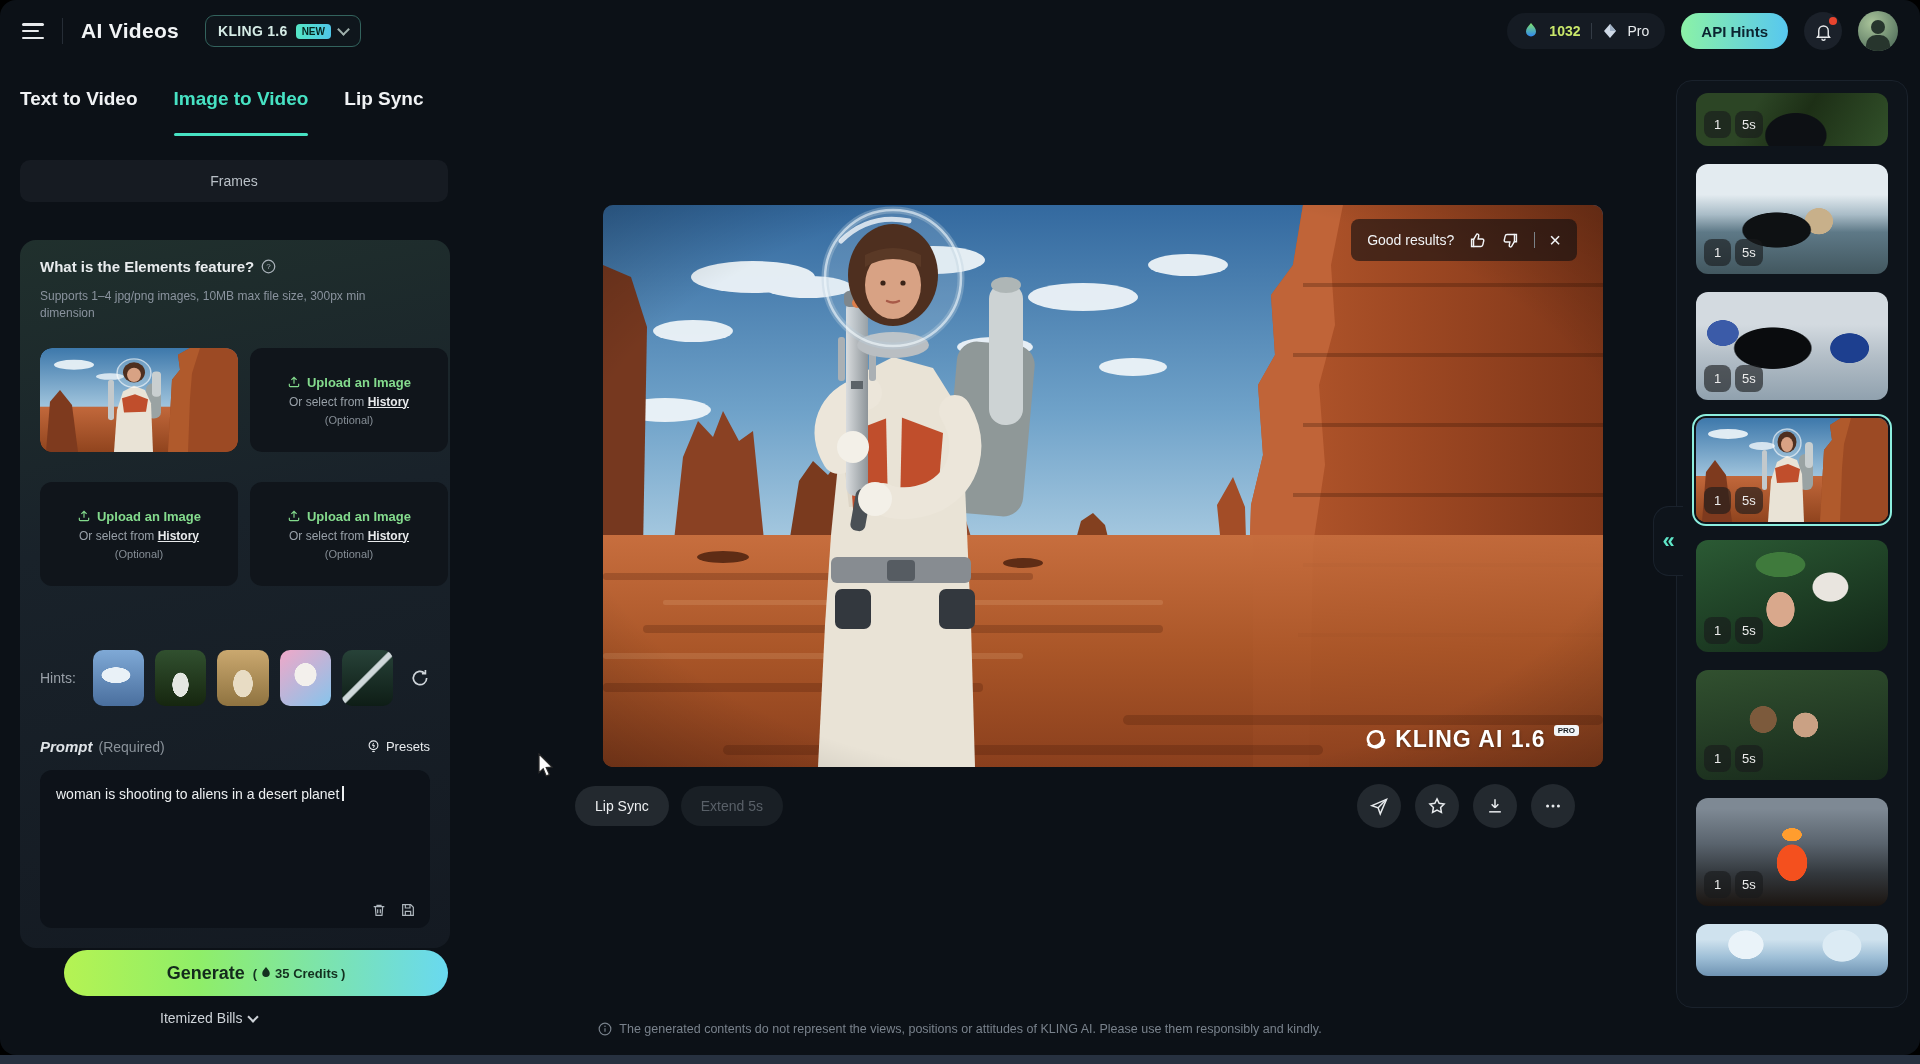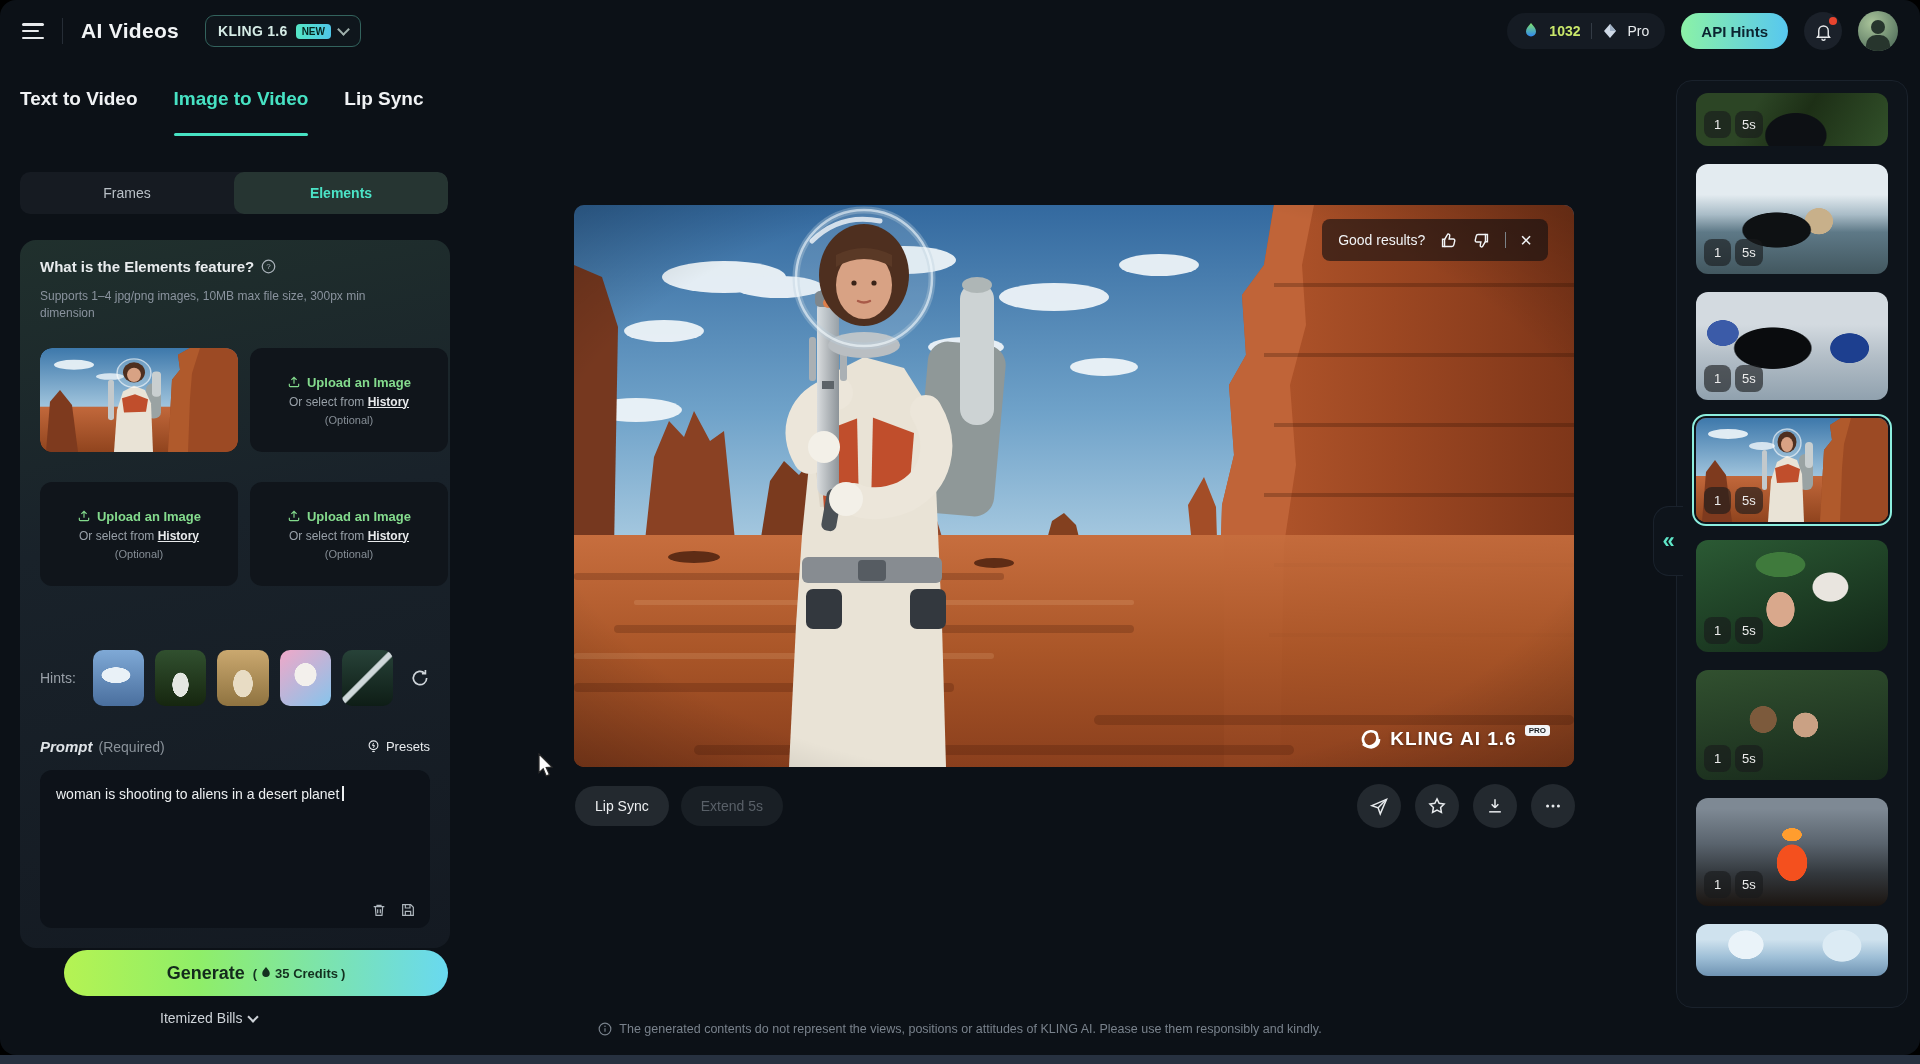--- a/index.html
+++ b/index.html
@@ -44,21 +44,21 @@
     transform:translateX(-50%); border-radius:10px 10px 0 0; background:#27352d; }
 
   
   .main-tabs { position:absolute; left:20px; top:88px; display:flex; gap:36px; }
   .main-tab { font-size:19px; font-weight:bold; color:#f0f2f4; cursor:pointer; position:relative; padding-bottom:14px; }
   .main-tab.active { color:#47e2c3;text-align:center; }
   .main-tab.active::after { content:""; position:absolute; left:0; right:0; bottom:-12px; height:3px;
     border-radius:2px; background:#47e2c3; }
 
   
-  .mode-toggle { position:absolute; left:20px; top:172px; width:428px; height:42px;
+  .mode-toggle { position:absolute; left:20px; top:160px; width:428px; height:42px;
     background:#161b22; border-radius:10px; display:flex; overflow:hidden; }
   .mode-seg { flex:1; display:flex; align-items:center; justify-content:center;
     font-size:14px; color:#b9c0c7; cursor:pointer; border-radius:10px; }
   .mode-seg.selected { background:#263532; color:#4be3c6; font-weight:bold; }
 
   .elements-card { position:absolute; left:20px; top:240px; width:430px; height:708px;
     border-radius:16px; background:linear-gradient(168deg,#20302d 0%,#19222a 40%,#141a22 100%); }
   .info-title-row { position:absolute; left:20px; top:18px; display:flex; align-items:center; gap:7px; }
   .info-title { color:#e9ecee; font-size:15px; font-weight:bold; }
   .info-sub { position:absolute; left:20px; top:48px; width:330px; color:#8a939e; font-size:12px; line-height:17px; }
@@ -103,31 +103,31 @@
     border-radius:23px; background:linear-gradient(90deg,#b5f353 0%,#8fee68 35%,#69d9f0 100%);
     display:flex; align-items:center; justify-content:center; gap:8px; }
   .gen-label { color:#132a1c; font-size:18px; font-weight:bold; }
   .gen-credits { display:flex; align-items:center; gap:3px; color:#13301f; font-size:13px; font-weight:bold; }
   .itemized { position:absolute; left:160px; top:1010px; display:flex; align-items:center; gap:7px;
     color:#ced3d8; font-size:14px; cursor:pointer; }
   .chev-sm { width:8px; height:8px; border-right:2px solid #ced3d8; border-bottom:2px solid #ced3d8;
     transform:rotate(45deg); margin-top:-3px; }
 
   
-  .video-frame { position:absolute; left:574px; top:205px; width:1000px; height:562px;
+  .video-frame { position:absolute; left:603px; top:205px; width:1000px; height:562px;
     border-radius:10px; overflow:hidden; background:#23140c; }
   .video-frame svg.scene { display:block; width:100%; height:100%; }
   .feedback-bar { position:absolute; right:26px; top:14px; height:42px; padding:0 16px;
     background:rgba(12,14,17,.6); border-radius:8px; display:flex; align-items:center; gap:14px; }
   .fb-q { color:#f2f4f6; font-size:14px; }
   .fb-div { width:1px; height:16px; background:#7b8288; }
   .fb-icon { cursor:pointer; display:flex; }
   .fb-close { color:#f2f4f6; font-size:20px; cursor:pointer; line-height:1; }
   .watermark { position:absolute; right:24px; bottom:16px; display:flex; align-items:flex-start; gap:8px; }
-  .wm-text { color:#fff; font-size:19px; font-weight:bold; letter-spacing:1px; line-height:24px;
+  .wm-text { color:#fff; font-size:23px; font-weight:bold; letter-spacing:1px; line-height:24px;
     text-shadow:0 1px 3px rgba(0,0,0,.4); }
   .wm-badge { background:#f2f4f6; color:#1a1d20; font-size:8px; font-weight:bold; border-radius:3px;
     padding:1px 4px; margin-top:-2px; }
 
   .actions-row { position:absolute; left:575px; top:784px; width:1000px; display:flex; align-items:center; gap:12px; }
   .pill-btn { height:40px; padding:0 20px; border-radius:20px; border:none; background:#23292f;
     color:#eef0f2; font-size:14px; cursor:pointer; font-family:"Liberation Sans",sans-serif; }
   .pill-btn.disabled { background:#191f25; color:#596068; cursor:default; }
   .circ-group { margin-left:auto; display:flex; gap:14px; }
   .circ-btn { width:44px; height:44px; border-radius:50%; background:#23292f; border:none; cursor:pointer;
@@ -245,21 +245,20 @@
     </div>
 
     <div class="main-tabs">
       <div class="main-tab">Text to Video</div>
       <div class="main-tab active">Image to Video</div>
       <div class="main-tab">Lip Sync</div>
     </div>
 
     <div class="mode-toggle">
       <div class="mode-seg">Frames</div>
-      <div class="mode-seg selected">Elements</div>
     </div>
 
     <div class="elements-card">
       <div class="info-title-row">
         <span class="info-title">What is the Elements feature?</span>
         <svg class="ico" width="15" height="15" viewBox="0 0 24 24">
           <circle cx="12" cy="12" r="10" fill="none" stroke="#aab2ba" stroke-width="2"></circle>
           <text x="12" y="16.5" text-anchor="middle" font-size="13" fill="#aab2ba" font-family="Liberation Sans, sans-serif">?</text>
         </svg>
       </div>

